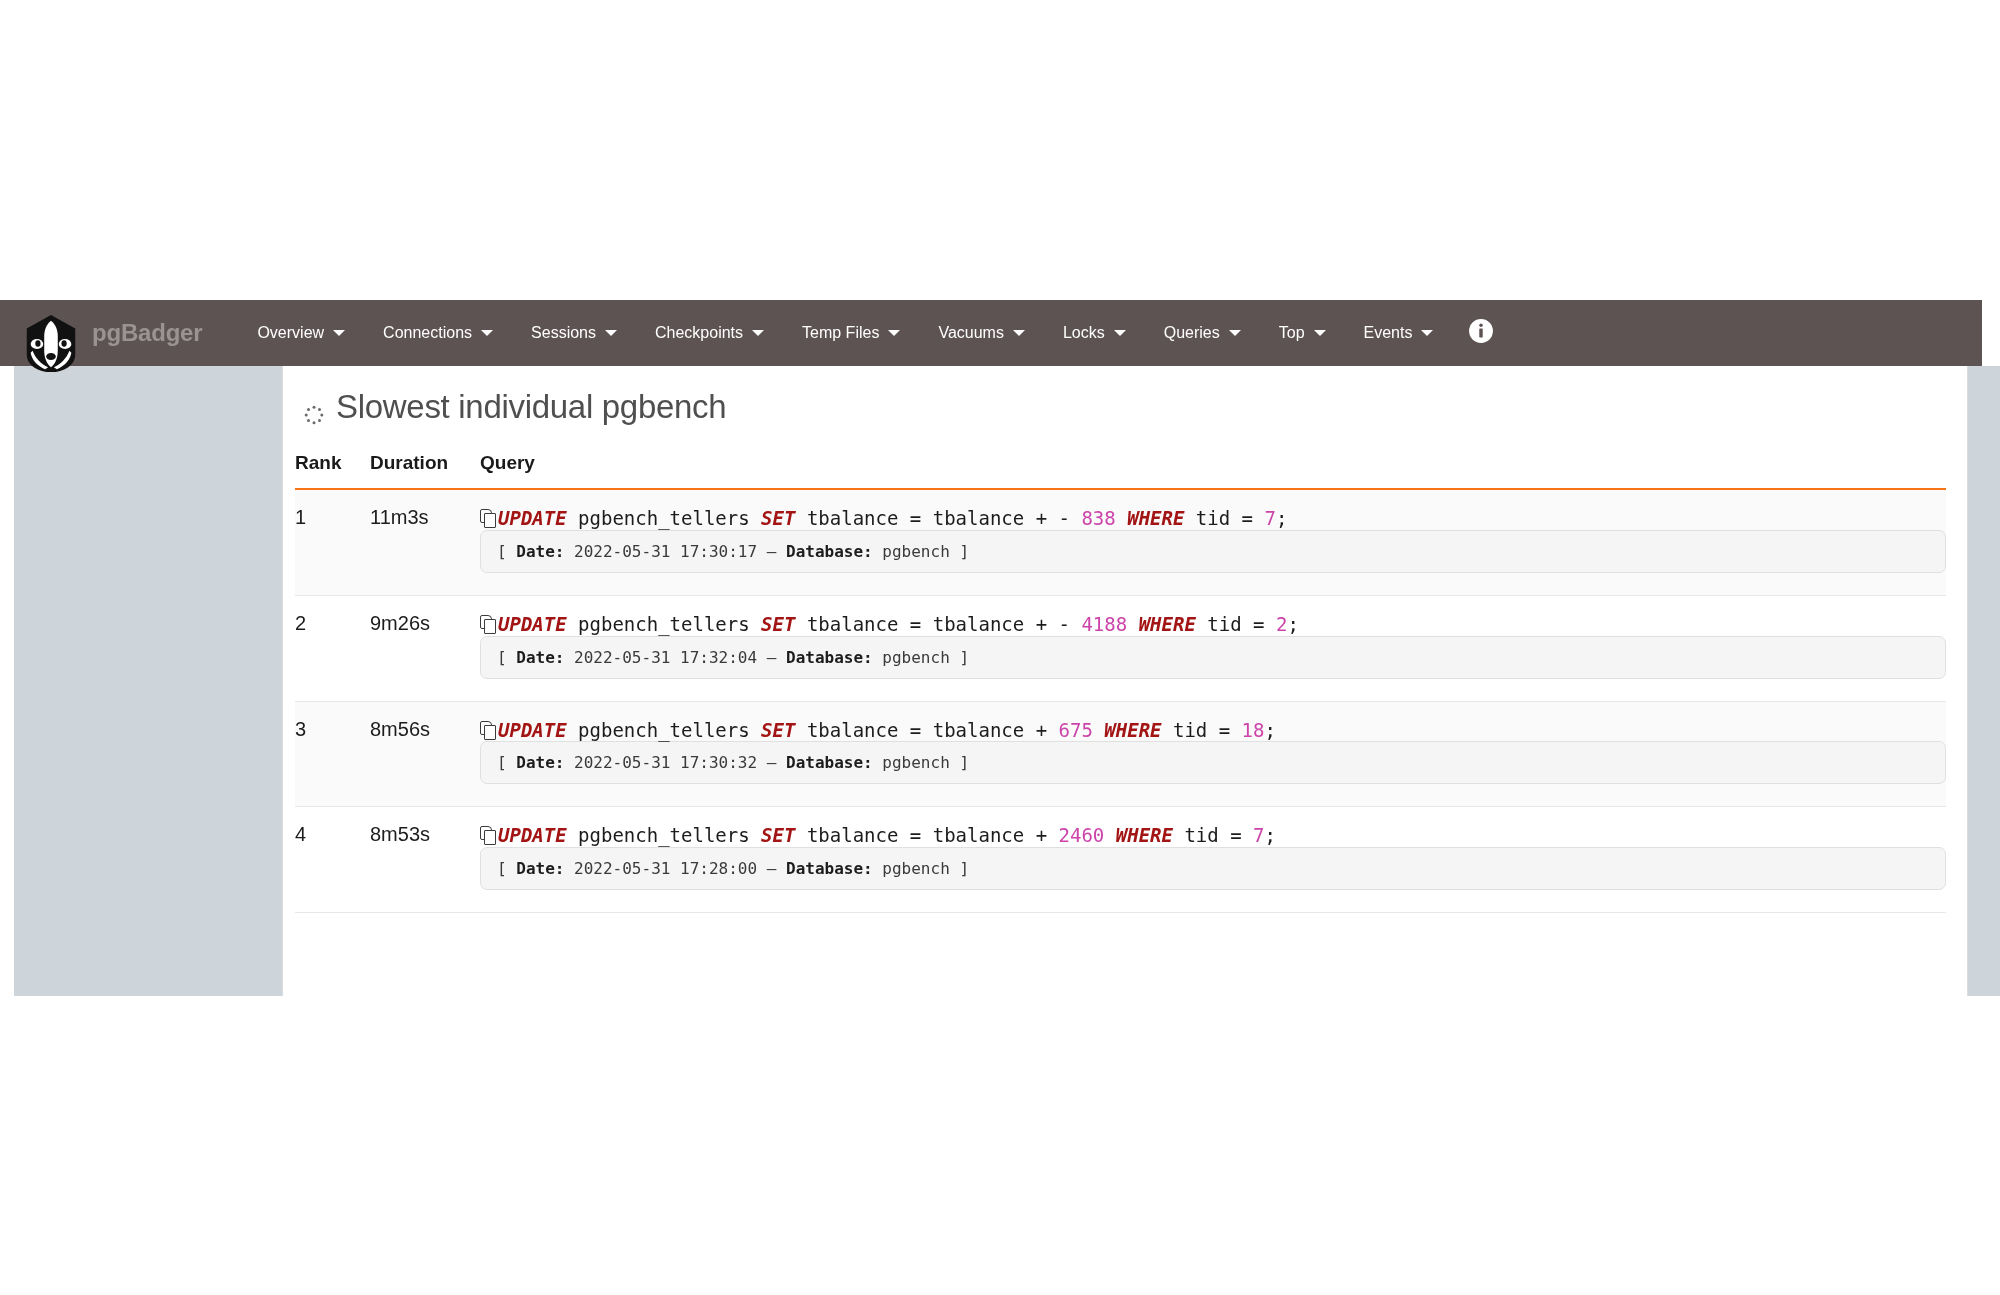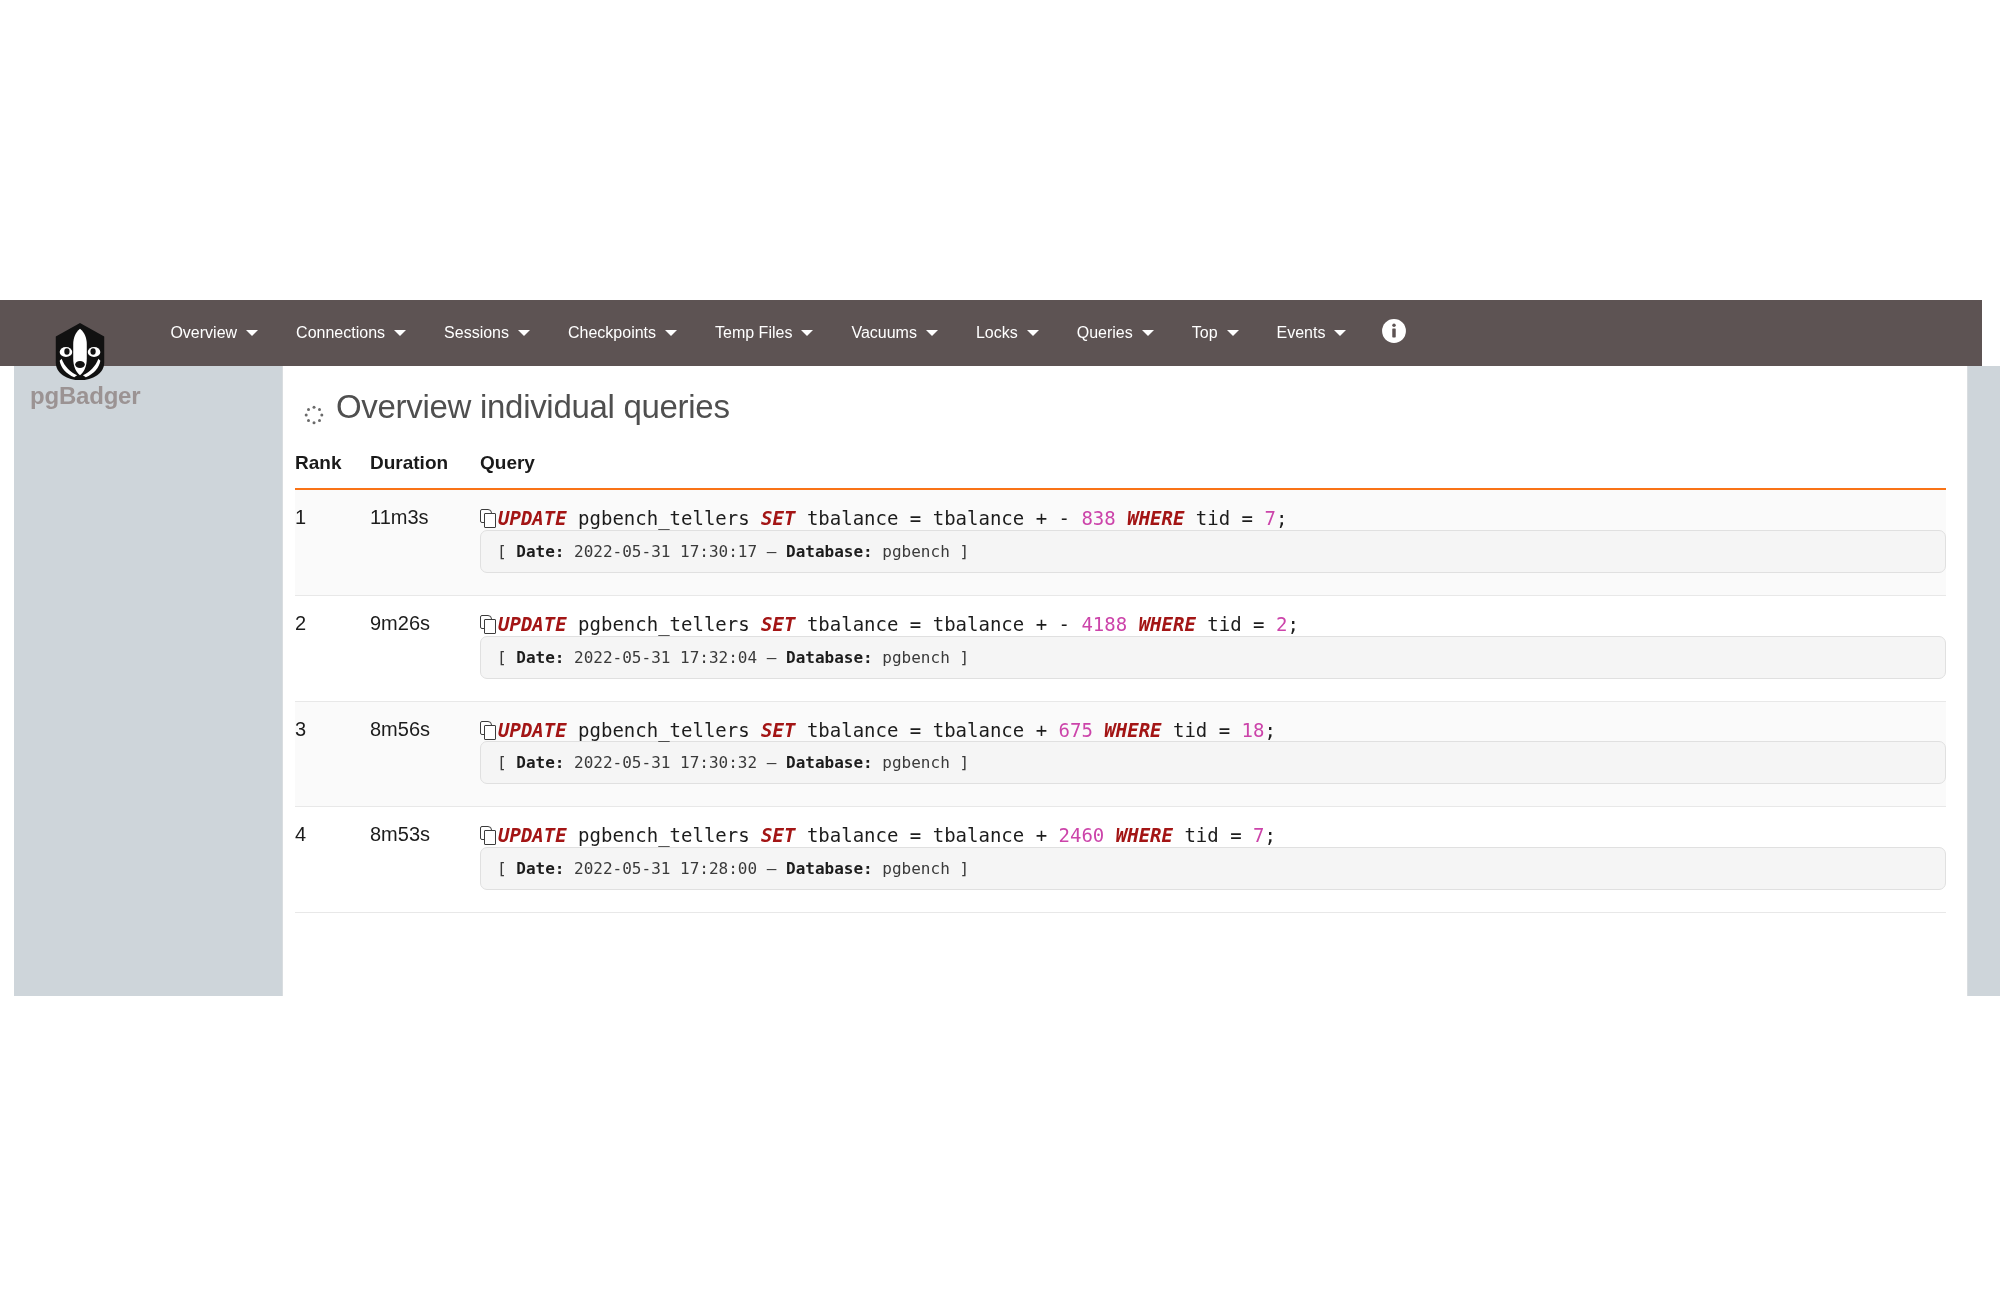--- a/index.html
+++ b/index.html
@@ -35,23 +35,22 @@
     height: 66px;
     background: #5d5353;
     display: flex;
     align-items: center;
     z-index: 30;
   }
   .brand {
     display: flex;
     align-items: center;
     padding-left: 20px;
-    margin-right: 11px;
+    margin-right: 36px;
     height: 66px;
-    flex-direction: column;
   }
   .badger-logo {
     position: relative;
     width: 62px;
     height: 62px;
     margin-top: 20px;
     flex: 0 0 auto;
   }
   .brand-name {
     font-size: 24px;
@@ -336,21 +335,21 @@
           <circle cx="11" cy="3.2" r="1.5" fill="#6a6a6a"></circle>
           <circle cx="16.5" cy="5.5" r="1.5" fill="#6a6a6a"></circle>
           <circle cx="18.8" cy="11" r="1.5" fill="#6a6a6a"></circle>
           <circle cx="16.5" cy="16.5" r="1.5" fill="#6a6a6a"></circle>
           <circle cx="11" cy="18.8" r="1.5" fill="#6a6a6a"></circle>
           <circle cx="5.5" cy="16.5" r="1.5" fill="#6a6a6a"></circle>
           <circle cx="3.2" cy="11" r="1.5" fill="#6a6a6a"></circle>
           <circle cx="5.5" cy="5.5" r="1.5" fill="#6a6a6a"></circle>
         </svg>
       </span>
-      <span>Overview individual queries</span>
+      <span>Slowest individual pgbench</span>
     </h1>
 
     <table class="queries">
       <thead>
         <tr>
           <th class="col-rank">Rank</th>
           <th class="col-dur">Duration</th>
           <th class="col-query">Query</th>
         </tr>
       </thead>

